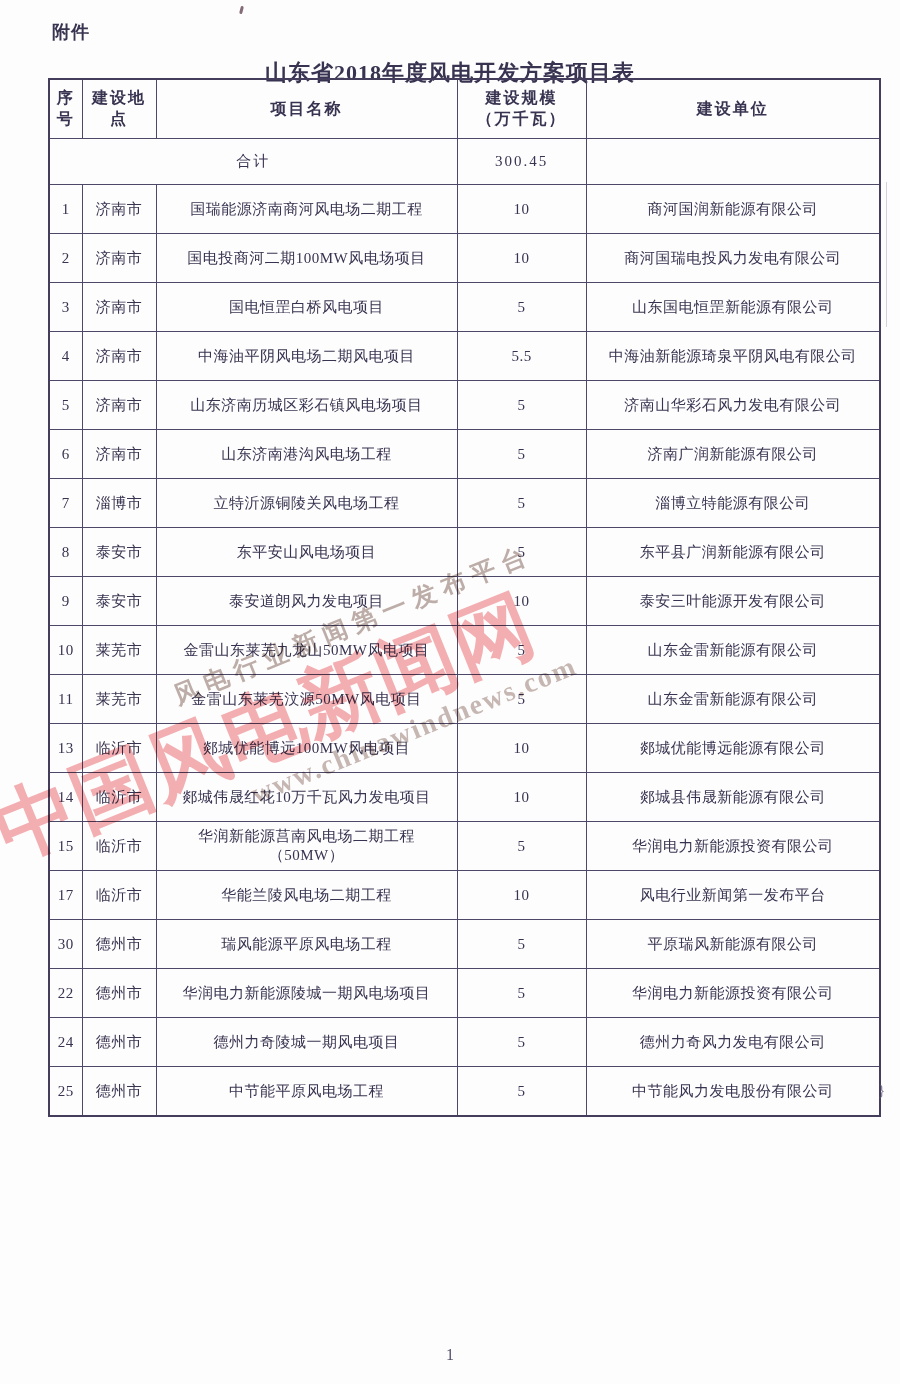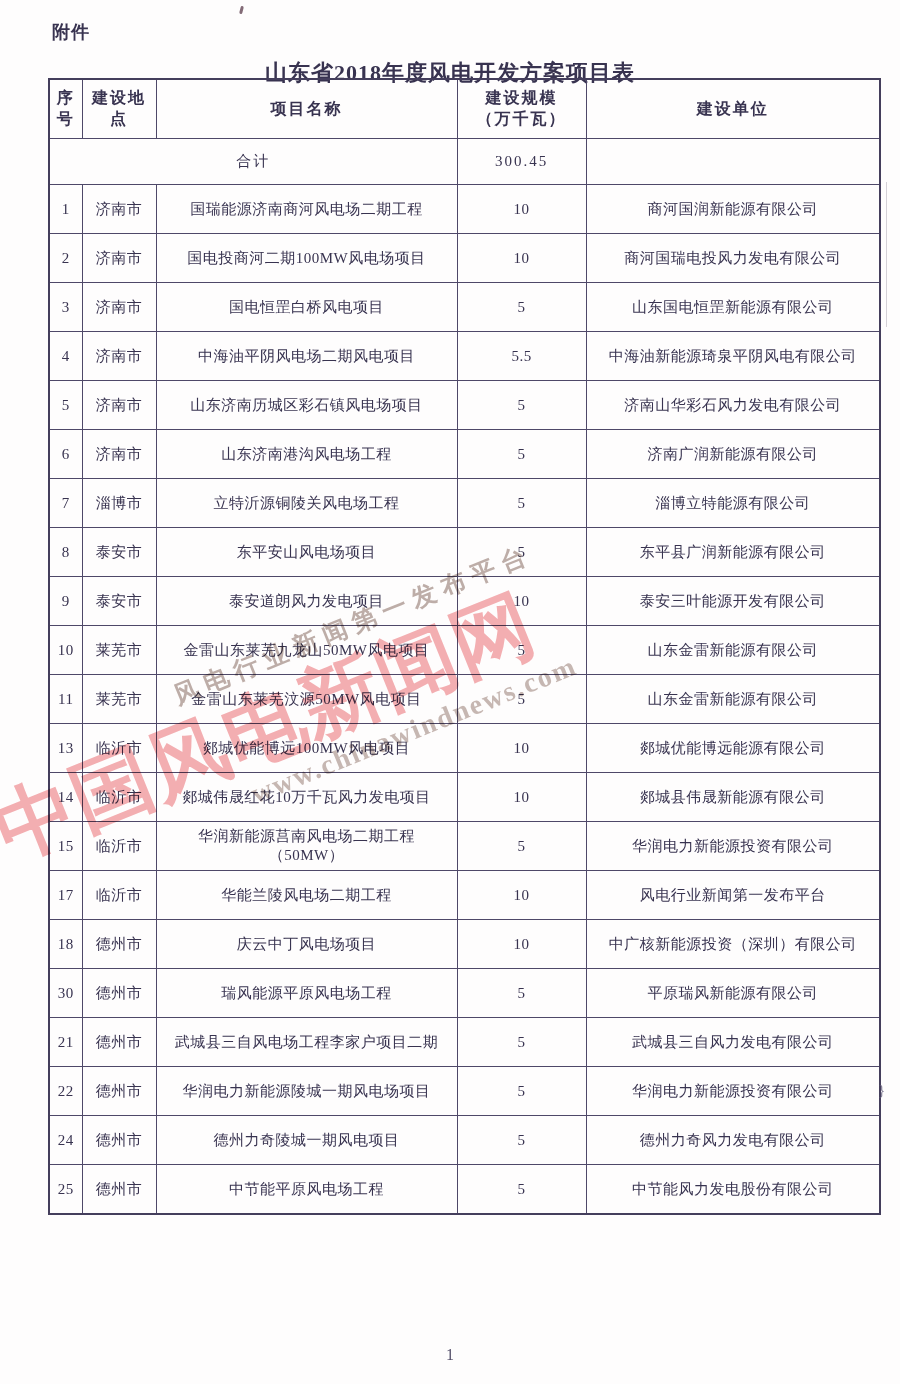--- a/index.html
+++ b/index.html
@@ -210,39 +210,25 @@
       <td>华润电力新能源投资有限公司</td>
     </tr>
         <tr>
       <td class="num">17</td>
       <td>临沂市</td>
       <td>华能兰陵风电场二期工程</td>
       <td class="num">10</td>
       <td>风电行业新闻第一发布平台</td>
     </tr>
         <tr>
-      <td class="num">18</td>
-      <td>德州市</td>
-      <td>庆云中丁风电场项目</td>
-      <td class="num">10</td>
-      <td>中广核新能源投资（深圳）有限公司</td>
-    </tr>
-        <tr>
       <td class="num">30</td>
       <td>德州市</td>
       <td>瑞风能源平原风电场工程</td>
       <td class="num">5</td>
       <td>平原瑞风新能源有限公司</td>
-    </tr>
-        <tr>
-      <td class="num">21</td>
-      <td>德州市</td>
-      <td>武城县三自风电场工程李家户项目二期</td>
-      <td class="num">5</td>
-      <td>武城县三自风力发电有限公司</td>
     </tr>
         <tr>
       <td class="num">22</td>
       <td>德州市</td>
       <td>华润电力新能源陵城一期风电场项目</td>
       <td class="num">5</td>
       <td>华润电力新能源投资有限公司</td>
     </tr>
         <tr>
       <td class="num">24</td>

